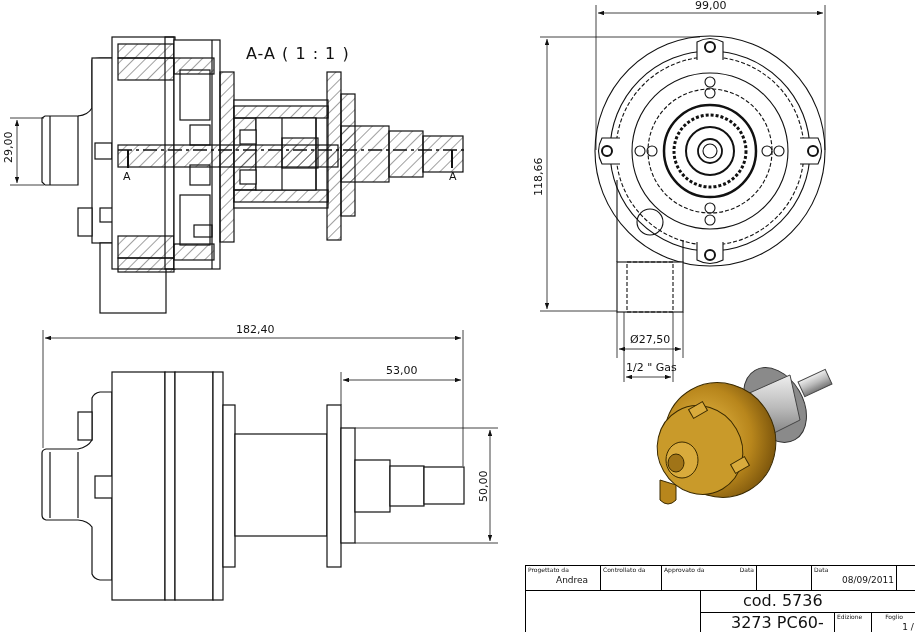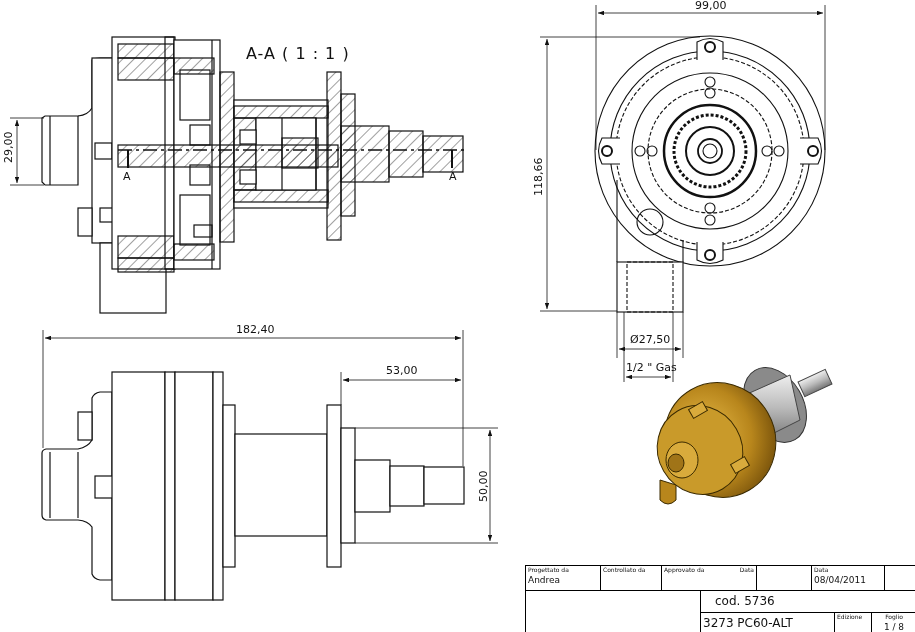--- a/index.html
+++ b/index.html
@@ -4,22 +4,22 @@
 <style>
   html,body{margin:0;padding:0;background:#fff;}
   body{width:915px;height:632px;position:relative;overflow:hidden;font-family:"DejaVu Sans","Liberation Sans",sans-serif;}
   svg{position:absolute;left:0;top:0;}
   .dim{font-family:"DejaVu Sans",sans-serif;font-size:11px;fill:#111;}
   .title{font-family:"DejaVu Sans",sans-serif;font-size:16px;fill:#111;letter-spacing:1px;}
   .tb{position:absolute;left:525px;top:565px;width:392px;height:70px;font-family:"DejaVu Sans",sans-serif;color:#111;}
   .tb table{border-collapse:collapse;width:100%;}
   .tb td{border:1px solid #000;vertical-align:top;padding:0 2px;}
   .lbl{font-size:6px;display:block;line-height:8px;}
-  .val{font-size:9px;display:block;line-height:12px;}
-  .big{font-size:12px;}
+  .val{font-size:9px;display:block;line-height:12px;margin-left:28px;}
+  .big{font-size:16px;}
 </style>
 </head>
 <body>
 
 <svg width="915" height="632" viewBox="0 0 915 632">
   <defs>
     <pattern id="hatch" width="8" height="8" patternUnits="userSpaceOnUse" patternTransform="rotate(45)">
       <line x1="0" y1="0" x2="0" y2="8" stroke="#111" stroke-width="0.8"></line>
     </pattern>
     <marker id="arr" markerWidth="8" markerHeight="6" refX="8" refY="3" orient="auto">
@@ -221,21 +221,21 @@
       <td style="width:56px">
             <span class="lbl">Controllato da</span>
           </td>
       <td style="width:90px">
             <span class="lbl">Approvato da</span>
             <span class="lbl" style="text-align:right;margin-top:-8px">Data</span>
           </td>
       <td style="width:50px"></td>
       <td style="width:68px">
             <span class="lbl">Data</span>
-            <span class="val">08/04/2011</span>
+            <span class="val">08/09/2011</span>
           </td>
       <td></td>
     </tr>
   </tbody>
     </table>
   <table style="margin-top:-1px">
     <tbody>
         <tr style="height:22px">
       <td rowspan="2" style="width:170px"></td>
       <td colspan="3">

